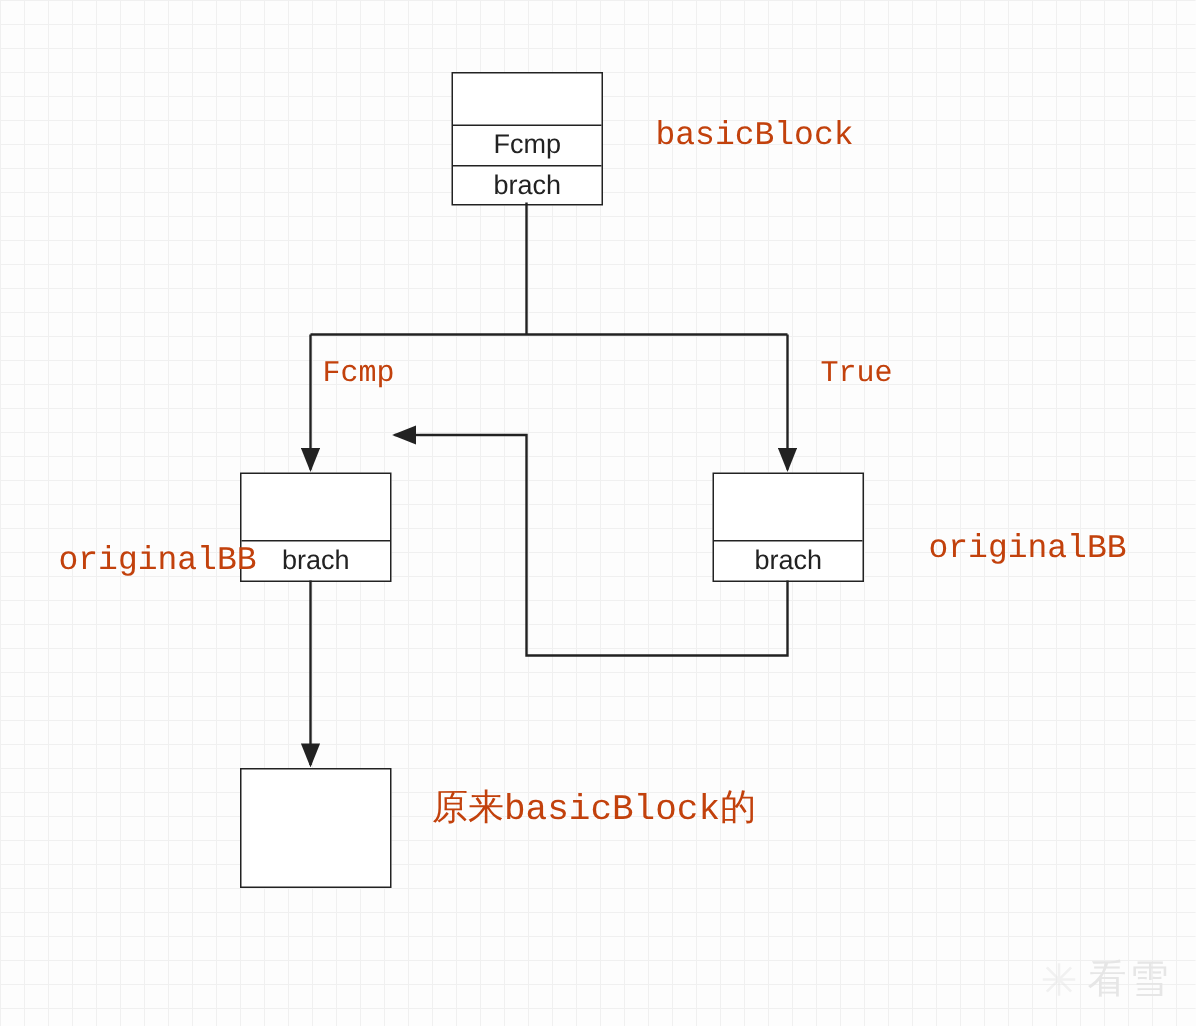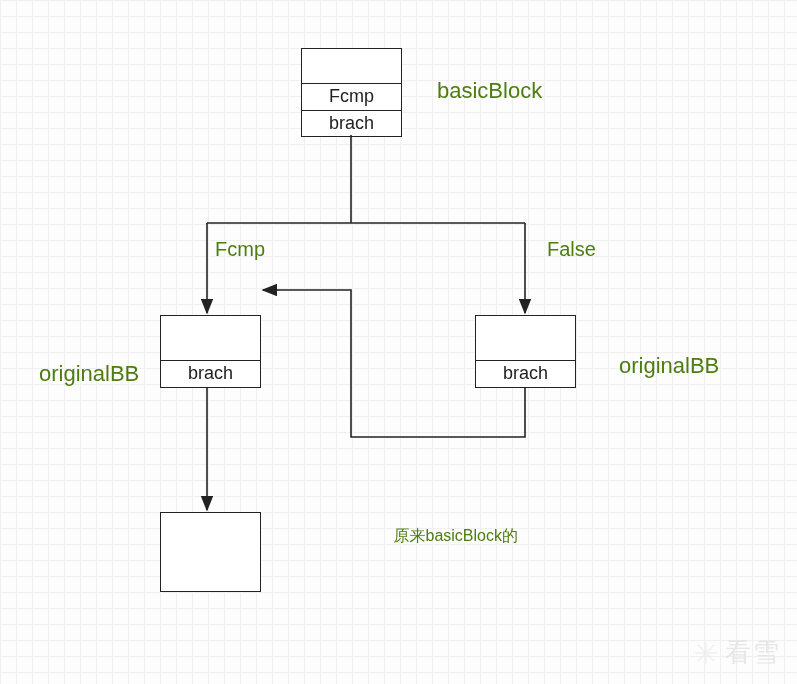--- a/index.html
+++ b/index.html
@@ -25,25 +25,26 @@
     font-size: 18px;
     padding: 2px 0;
     line-height: 1.2;
   }
   .row:first-child { border-top: none; }
   .spacer { height: 34px; }
   .spacer-sm { height: 44px; }
   .label {
     position: absolute;
     font-size: 22px;
-    color: #4d7c0f;
+    color: #c2410c;
     white-space: nowrap;
+    font-family: Liberation Mono, monospace;
   }
   .label-sm { font-size: 20px; }
-  .label-desc { font-size: 16px; text-align: right; line-height: 1.35; }
+  .label-desc { font-size: 24px; text-align: left; line-height: 1.35; }
   svg.arrows {
     position: absolute;
     left: 0; top: 0;
     width: 797px; height: 684px;
     pointer-events: none;
   }
   .watermark {
     position: absolute;
     right: 16px;
     bottom: 14px;
@@ -77,21 +78,21 @@
   <div class="row">brach</div>
 </div>
 <div class="label" style="left:619px; top:353px;">originalBB</div>
 
 <div class="node" style="left:160px; top:512px; width:101px; height:80px;"></div>
 <div class="label label-desc" style="left:288px; top:525px; width:230px;">
   <span>原来basicBlock的</span><br>
 </div>
 
 <div class="label label-sm" style="left:215px; top:238px;">Fcmp</div>
-<div class="label label-sm" style="left:547px; top:238px;">False</div>
+<div class="label label-sm" style="left:547px; top:238px;">True</div>
 
 <svg class="arrows">
   <defs>
     <marker id="arrowhead" markerWidth="10" markerHeight="8" refX="9" refY="4" orient="auto">
       <polygon points="0 0, 10 4, 0 8" fill="#222"></polygon>
     </marker>
   </defs>
 
   <line x1="351" y1="135" x2="351" y2="223" stroke="#222" stroke-width="1.6"></line>
 

